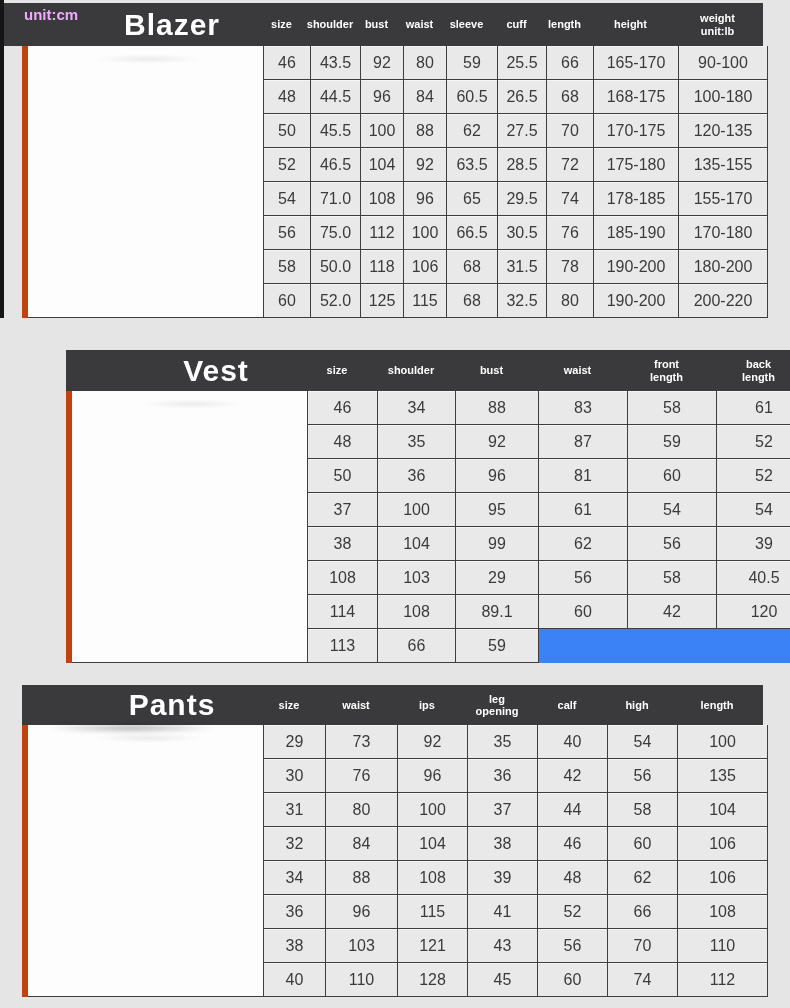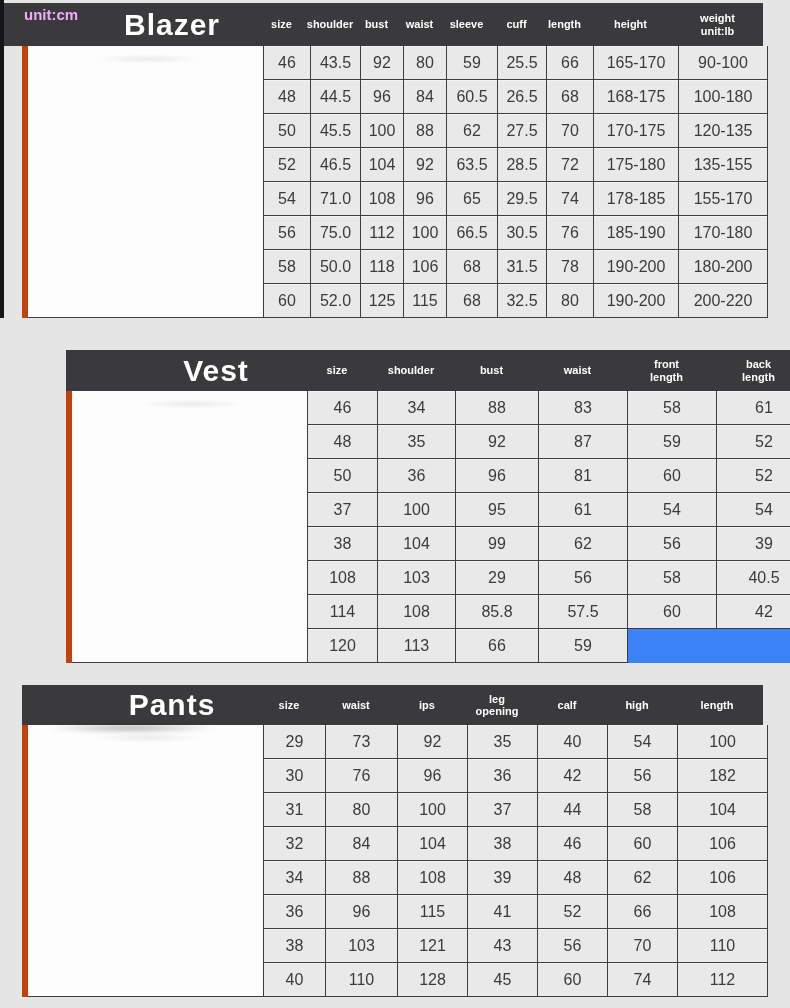--- a/index.html
+++ b/index.html
@@ -235,22 +235,21 @@
         <div class="cell">56</div>
         <div class="cell">39</div>
         <div class="cell">108</div>
         <div class="cell">103</div>
         <div class="cell">29</div>
         <div class="cell">56</div>
         <div class="cell">58</div>
         <div class="cell">40.5</div>
         <div class="cell">114</div>
         <div class="cell">108</div>
-        <div class="cell">85.8</div>
-        <div class="cell">57.5</div>
+        <div class="cell">89.1</div>
         <div class="cell">60</div>
         <div class="cell">42</div>
         <div class="cell">120</div>
         <div class="cell">113</div>
         <div class="cell">66</div>
         <div class="cell">59</div>
       </div>
     </section>
     <section class="chart" style="margin-top: 22px; border-radius: 7px;">
       <div class="hdr" style="grid-template-columns: 236px 62px 72px 70px 70px 70px 70px 90px; height: 40px;">
@@ -274,21 +273,21 @@
         <div class="cell">35</div>
         <div class="cell">40</div>
         <div class="cell">54</div>
         <div class="cell">100</div>
         <div class="cell">30</div>
         <div class="cell">76</div>
         <div class="cell">96</div>
         <div class="cell">36</div>
         <div class="cell">42</div>
         <div class="cell">56</div>
-        <div class="cell">182</div>
+        <div class="cell">135</div>
         <div class="cell">31</div>
         <div class="cell">80</div>
         <div class="cell">100</div>
         <div class="cell">37</div>
         <div class="cell">44</div>
         <div class="cell">58</div>
         <div class="cell">104</div>
         <div class="cell">32</div>
         <div class="cell">84</div>
         <div class="cell">104</div>

